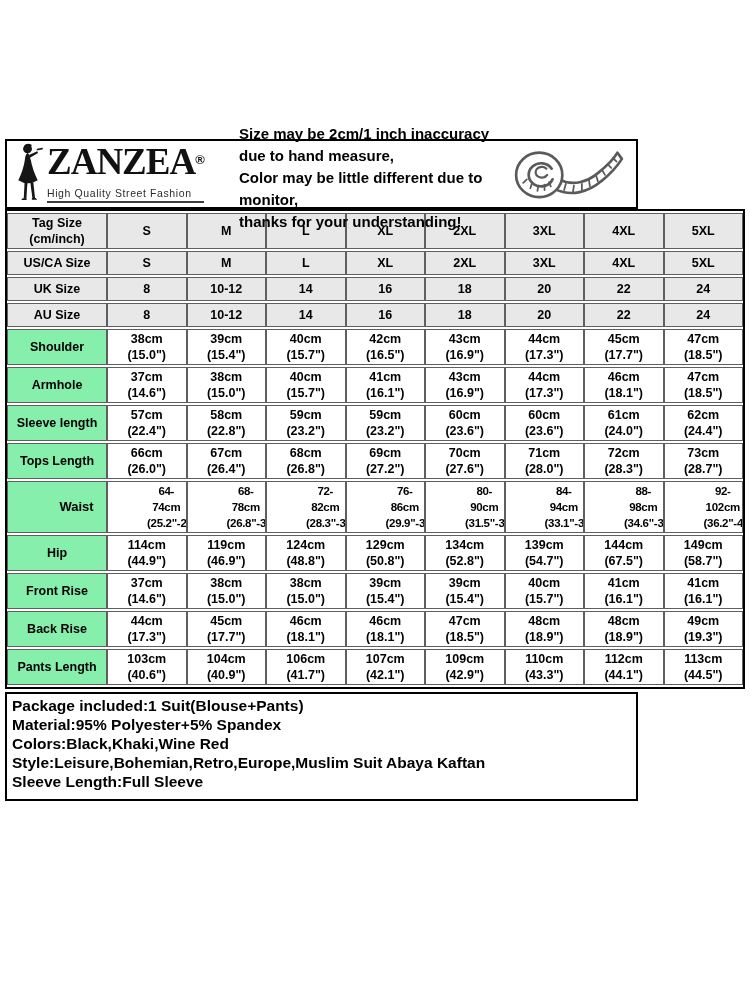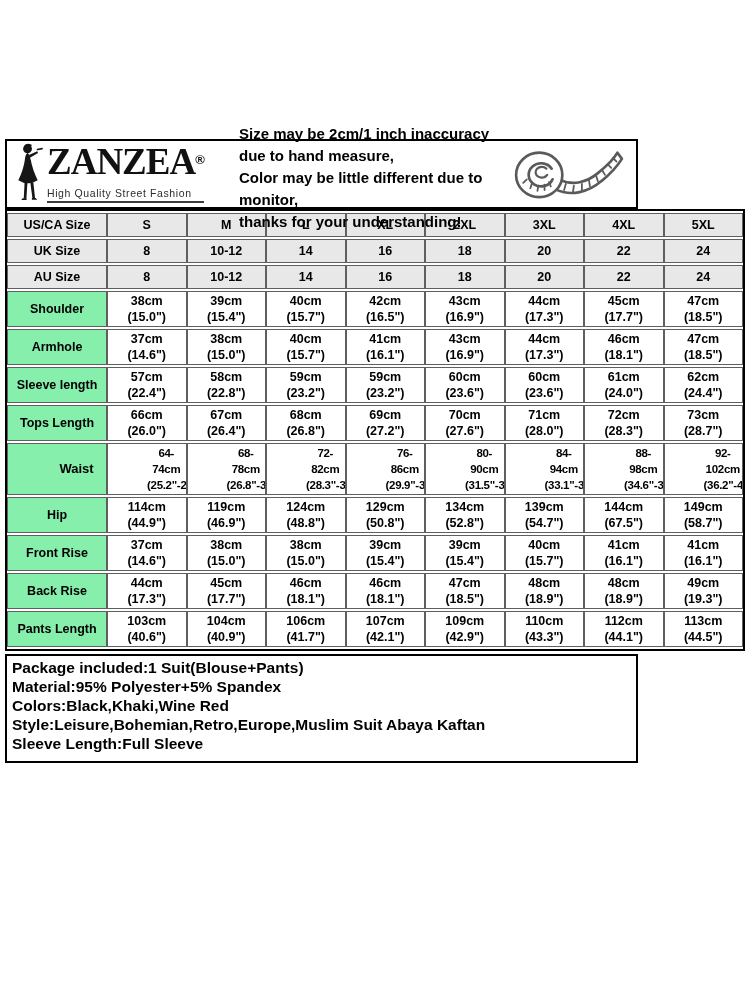--- a/index.html
+++ b/index.html
@@ -169,20 +169,32 @@
       <col>
         <col>
         <col>
         <col>
         <col>
         <col>
         <col>
         <col>
     </colgroup>
     <tbody id="table-body">
+        <tr class="shaded">
+          <td class="label-cell">Tag Size
+(cm/inch)</td>
+          <td>S</td>
+          <td>M</td>
+          <td>L</td>
+          <td>XL</td>
+          <td>2XL</td>
+          <td>3XL</td>
+          <td>4XL</td>
+          <td>5XL</td>
+        </tr>
         <tr class="shaded single">
           <td class="label-cell">US/CA Size</td>
           <td>S</td>
           <td>M</td>
           <td>L</td>
           <td>XL</td>
           <td>2XL</td>
           <td>3XL</td>
           <td>4XL</td>
           <td>5XL</td>

